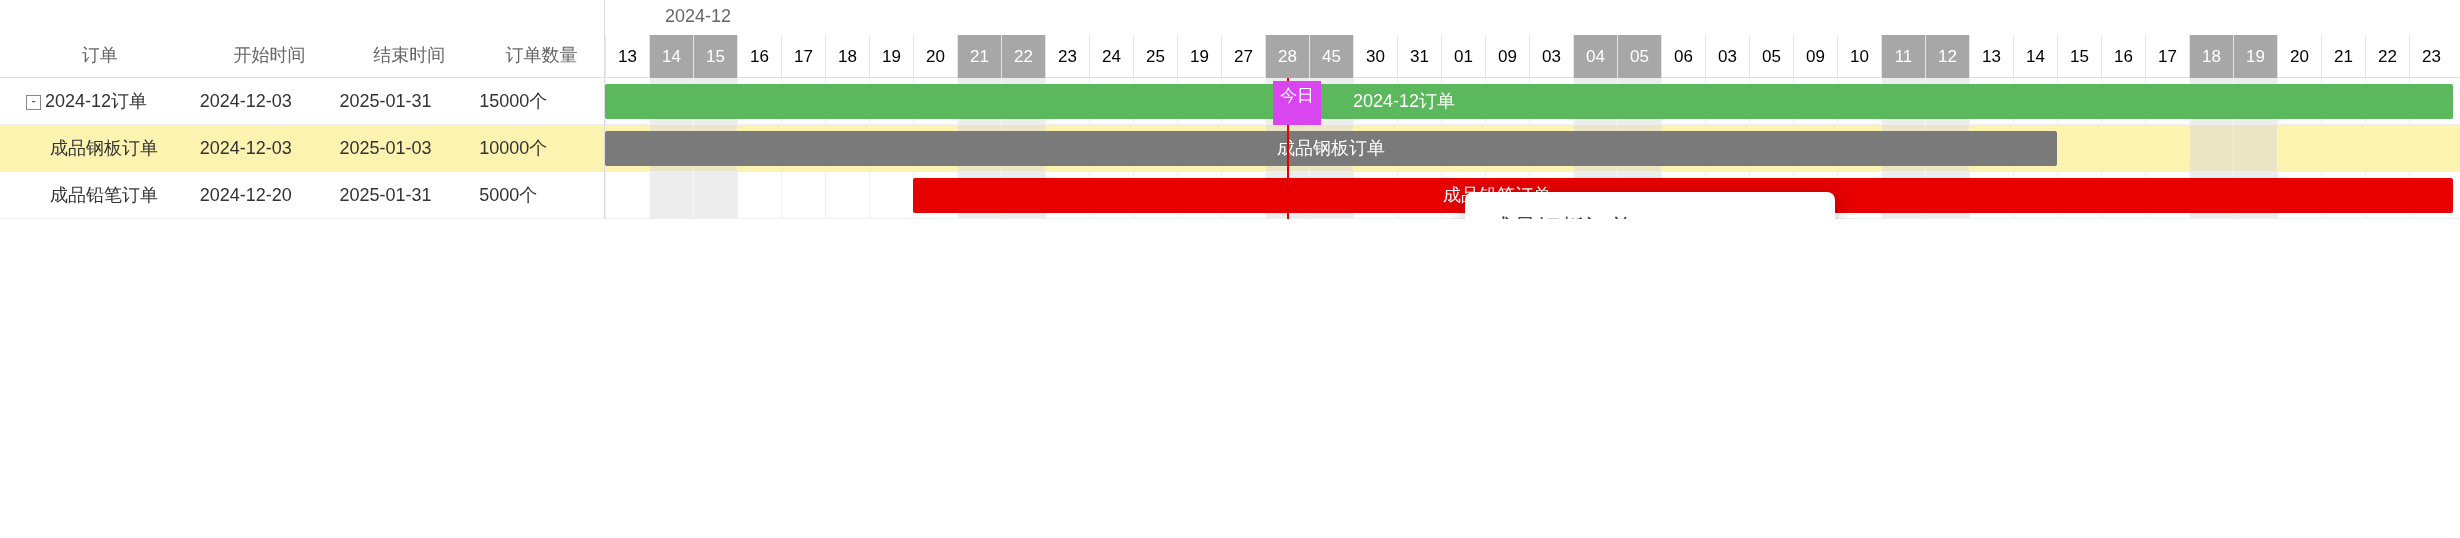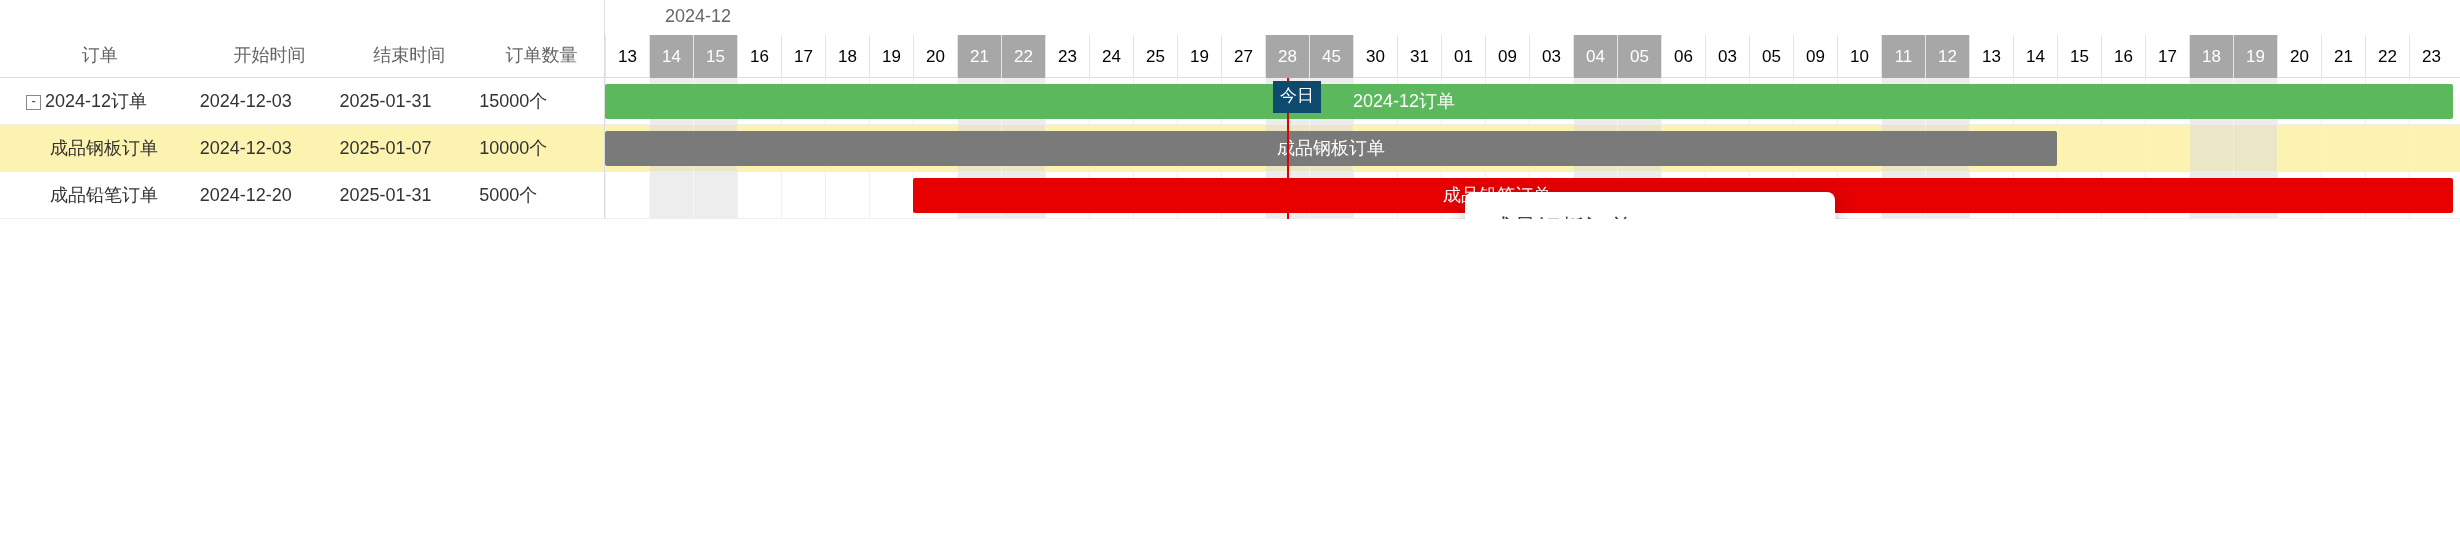--- a/index.html
+++ b/index.html
@@ -82,22 +82,22 @@
   top: 0;
   width: 2px;
   height: 141px;
   background: #e60000;
   z-index: 5;
 }
 .today-label {
   position: absolute;
   top: 0;
   width: 48px;
-  height: 32px;
-  background: #0c4a6e;
+  height: 44px;
+  background: #d946ef;
   color: #fff;
   text-align: center;
   line-height: 30px;
   font-size: 17px;
   z-index: 6;
   margin-left: -14px;
 }
 
 .tooltip {
   position: absolute;
@@ -124,21 +124,21 @@
     <div id="table-body">
         <div class="table-row row-parent">
           <div class="col col-order"><span class="expand-icon">-</span><span>2024-12订单</span></div>
           <div class="col col-start">2024-12-03</div>
           <div class="col col-end">2025-01-31</div>
           <div class="col col-qty">15000个</div>
         </div>
         <div class="table-row row-child row-highlight">
           <div class="col col-order"><span>成品钢板订单</span></div>
           <div class="col col-start">2024-12-03</div>
-          <div class="col col-end">2025-01-07</div>
+          <div class="col col-end">2025-01-03</div>
           <div class="col col-qty">10000个</div>
         </div>
         <div class="table-row row-child">
           <div class="col col-order"><span>成品铅笔订单</span></div>
           <div class="col col-start">2024-12-20</div>
           <div class="col col-end">2025-01-31</div>
           <div class="col col-qty">5000个</div>
         </div>
       </div>
   </div>

